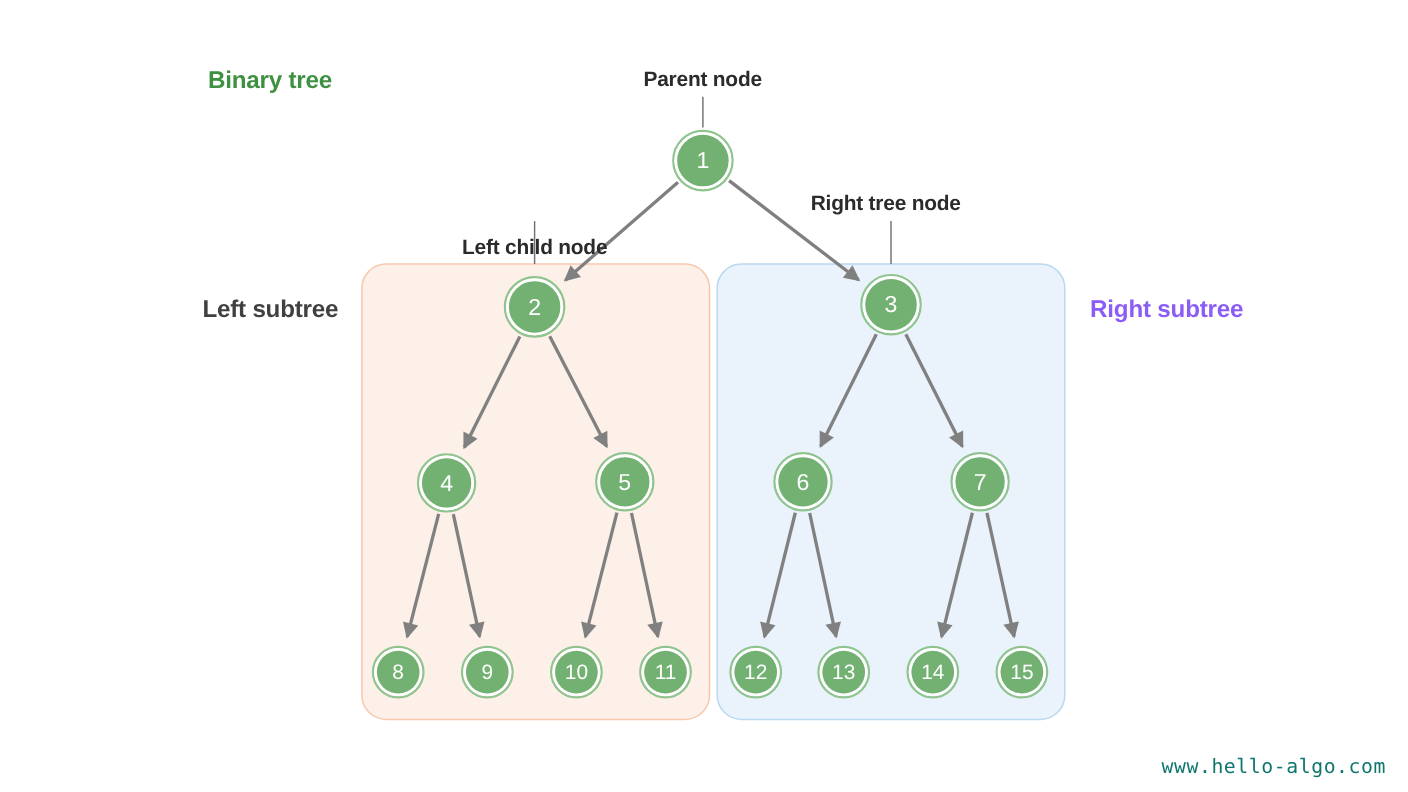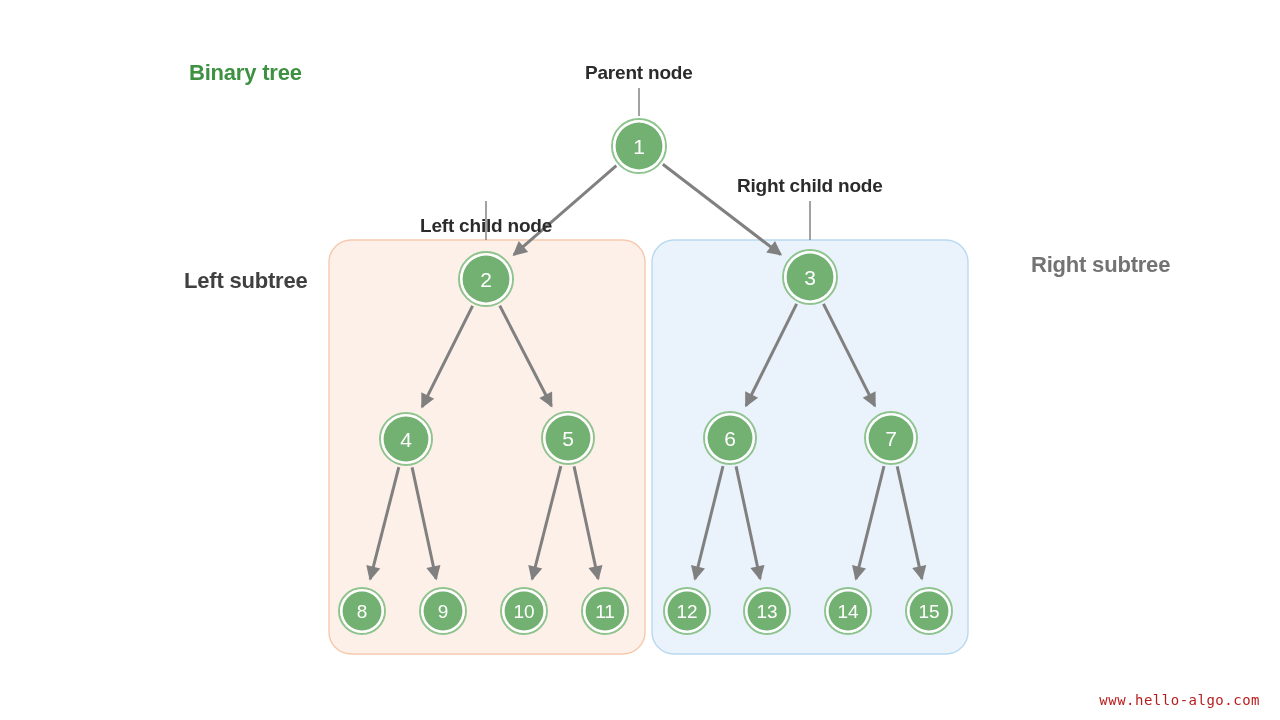--- a/index.html
+++ b/index.html
@@ -35,22 +35,22 @@
     color: #2b2b2b;
     white-space: nowrap;
     letter-spacing: -0.2px;
     text-align: center;
   }
   .watermark {
     position: absolute;
     right: 20px;
     bottom: 12px;
     font-family: "DejaVu Sans Mono", "Liberation Mono", monospace;
-    font-size: 14px;
-    color: #b91c1c;
+    font-size: 18px;
+    color: #0f766e;
     letter-spacing: 0.5px;
     white-space: nowrap;
   }
   .node-text {
     font-family: "Liberation Sans", sans-serif;
     fill: #ffffff;
     text-anchor: middle;
     dominant-baseline: central;
   }
 </style>
@@ -181,21 +181,21 @@
           <circle cx="929" cy="611" r="19.4" fill="#72b172"></circle>
           <text x="929" y="611.5" class="node-text" font-size="19" fill="#ffffff">15</text>
         </g>
       </g>
   </svg>
 
   <div class="title-label" id="figure-title" style="color: rgb(63, 145, 66); left: 189px; top: 60px; visibility: visible;">Binary tree</div>
 
   <div class="title-label" id="left-subtree-label" style="color: #404040; left: 184px; top: 268px; visibility: visible;">Left subtree</div>
 
-  <div class="title-label" id="right-subtree-label" style="color: #737373; left: 991px; top: 252px; visibility: visible; margin-left: 40px;">Right subtree</div>
+  <div class="title-label" id="right-subtree-label" style="color: #8b5cf6; left: 991px; top: 268px; visibility: visible;">Right subtree</div>
 
   <div class="callout-label" id="callout-0" style="color: rgb(43, 43, 43); left: 585px; top: 62px; visibility: visible;">Parent node</div>
   <div class="callout-label" id="callout-1" style="color: rgb(43, 43, 43); left: 420px; top: 175px; visibility: visible; margin-top: 40px;">Left child node</div>
-  <div class="callout-label" id="callout-2" style="color: rgb(43, 43, 43); left: 737px; top: 175px; visibility: visible;">Right child node</div>
+  <div class="callout-label" id="callout-2" style="color: rgb(43, 43, 43); left: 737px; top: 175px; visibility: visible;">Right tree node</div>
 
   <div class="watermark">www.hello-algo.com</div>
 
 </div>
 
 </body></html>

